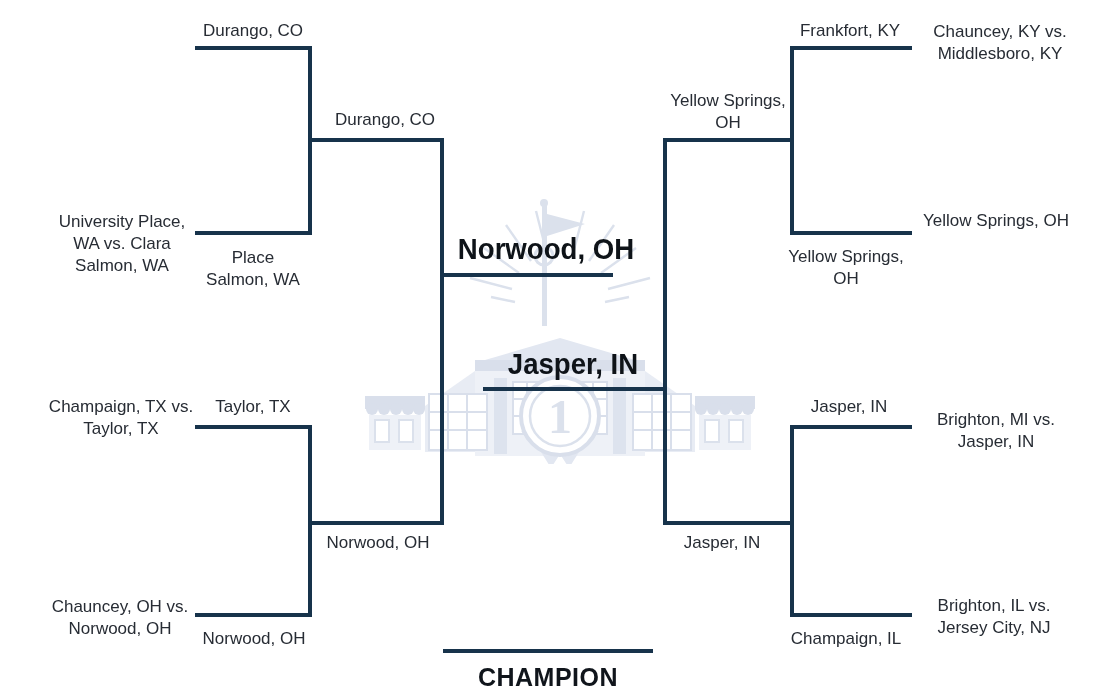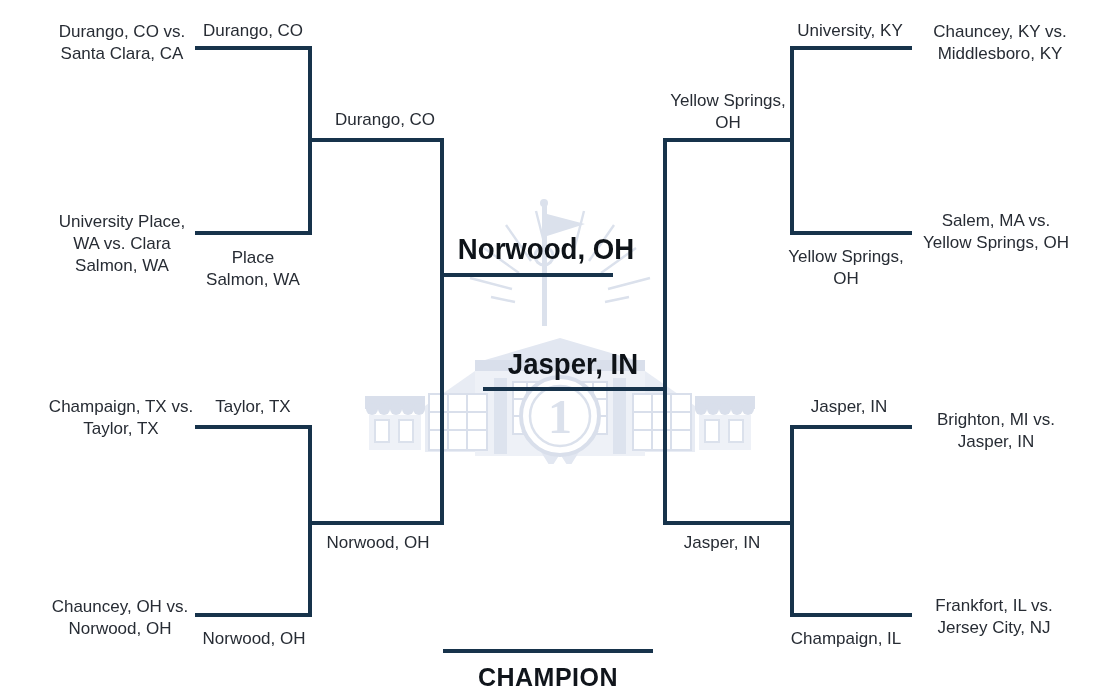--- a/index.html
+++ b/index.html
@@ -133,24 +133,20 @@
   <div class="hline" style="left:792px; top:613px; width:120px"></div>
   <div class="vline" style="left:790px; top:46px;  height:189px"></div>
   <div class="vline" style="left:790px; top:425px; height:192px"></div>
   <div class="hline" style="left:663px; top:138px; width:131px"></div>
   <div class="hline" style="left:663px; top:521px; width:131px"></div>
   <div class="vline" style="left:663px; top:138px; height:387px"></div>
   <div class="hline" style="left:483px; top:387px; width:184px"></div>
 
   <div class="hline" style="left:443px; top:649px; width:210px"></div>
 
-  <div class="label" style="left:122px; top:21px">
-    <div>Durango, CO vs.</div>
-    <div>Santa Clara, CA</div>
-  </div>
   <div class="label" style="left:122px; top:211px">
     <div>University Place,</div>
     <div>WA vs. Clara</div>
     <div>Salmon, WA</div>
   </div>
   <div class="label" style="left:121px; top:396px">
     <div>Champaign, TX vs.</div>
     <div>Taylor, TX</div>
   </div>
   <div class="label" style="left:120px; top:596px">
@@ -179,34 +175,33 @@
     <div>Norwood, OH</div>
   </div>
 
   <div class="final-label" style="left:546px; top:232px">Norwood, OH</div>
 
   <div class="label" style="left:1000px; top:21px">
     <div>Chauncey, KY vs.</div>
     <div>Middlesboro, KY</div>
   </div>
   <div class="label" style="left:996px; top:210px">
-    <div>Salem, MA vs.</div>
     <div>Yellow Springs, OH</div>
   </div>
   <div class="label" style="left:996px; top:409px">
     <div>Brighton, MI vs.</div>
     <div>Jasper, IN</div>
   </div>
   <div class="label" style="left:994px; top:595px">
-    <div>Frankfort, IL vs.</div>
+    <div>Brighton, IL vs.</div>
     <div>Jersey City, NJ</div>
   </div>
 
   <div class="label" style="left:850px; top:20px">
-    <div>University, KY</div>
+    <div>Frankfort, KY</div>
   </div>
   <div class="label" style="left:846px; top:246px">
     <div>Yellow Springs,</div>
     <div>OH</div>
   </div>
   <div class="label" style="left:849px; top:396px">
     <div>Jasper, IN</div>
   </div>
   <div class="label" style="left:846px; top:628px">
     <div>Champaign, IL</div>

